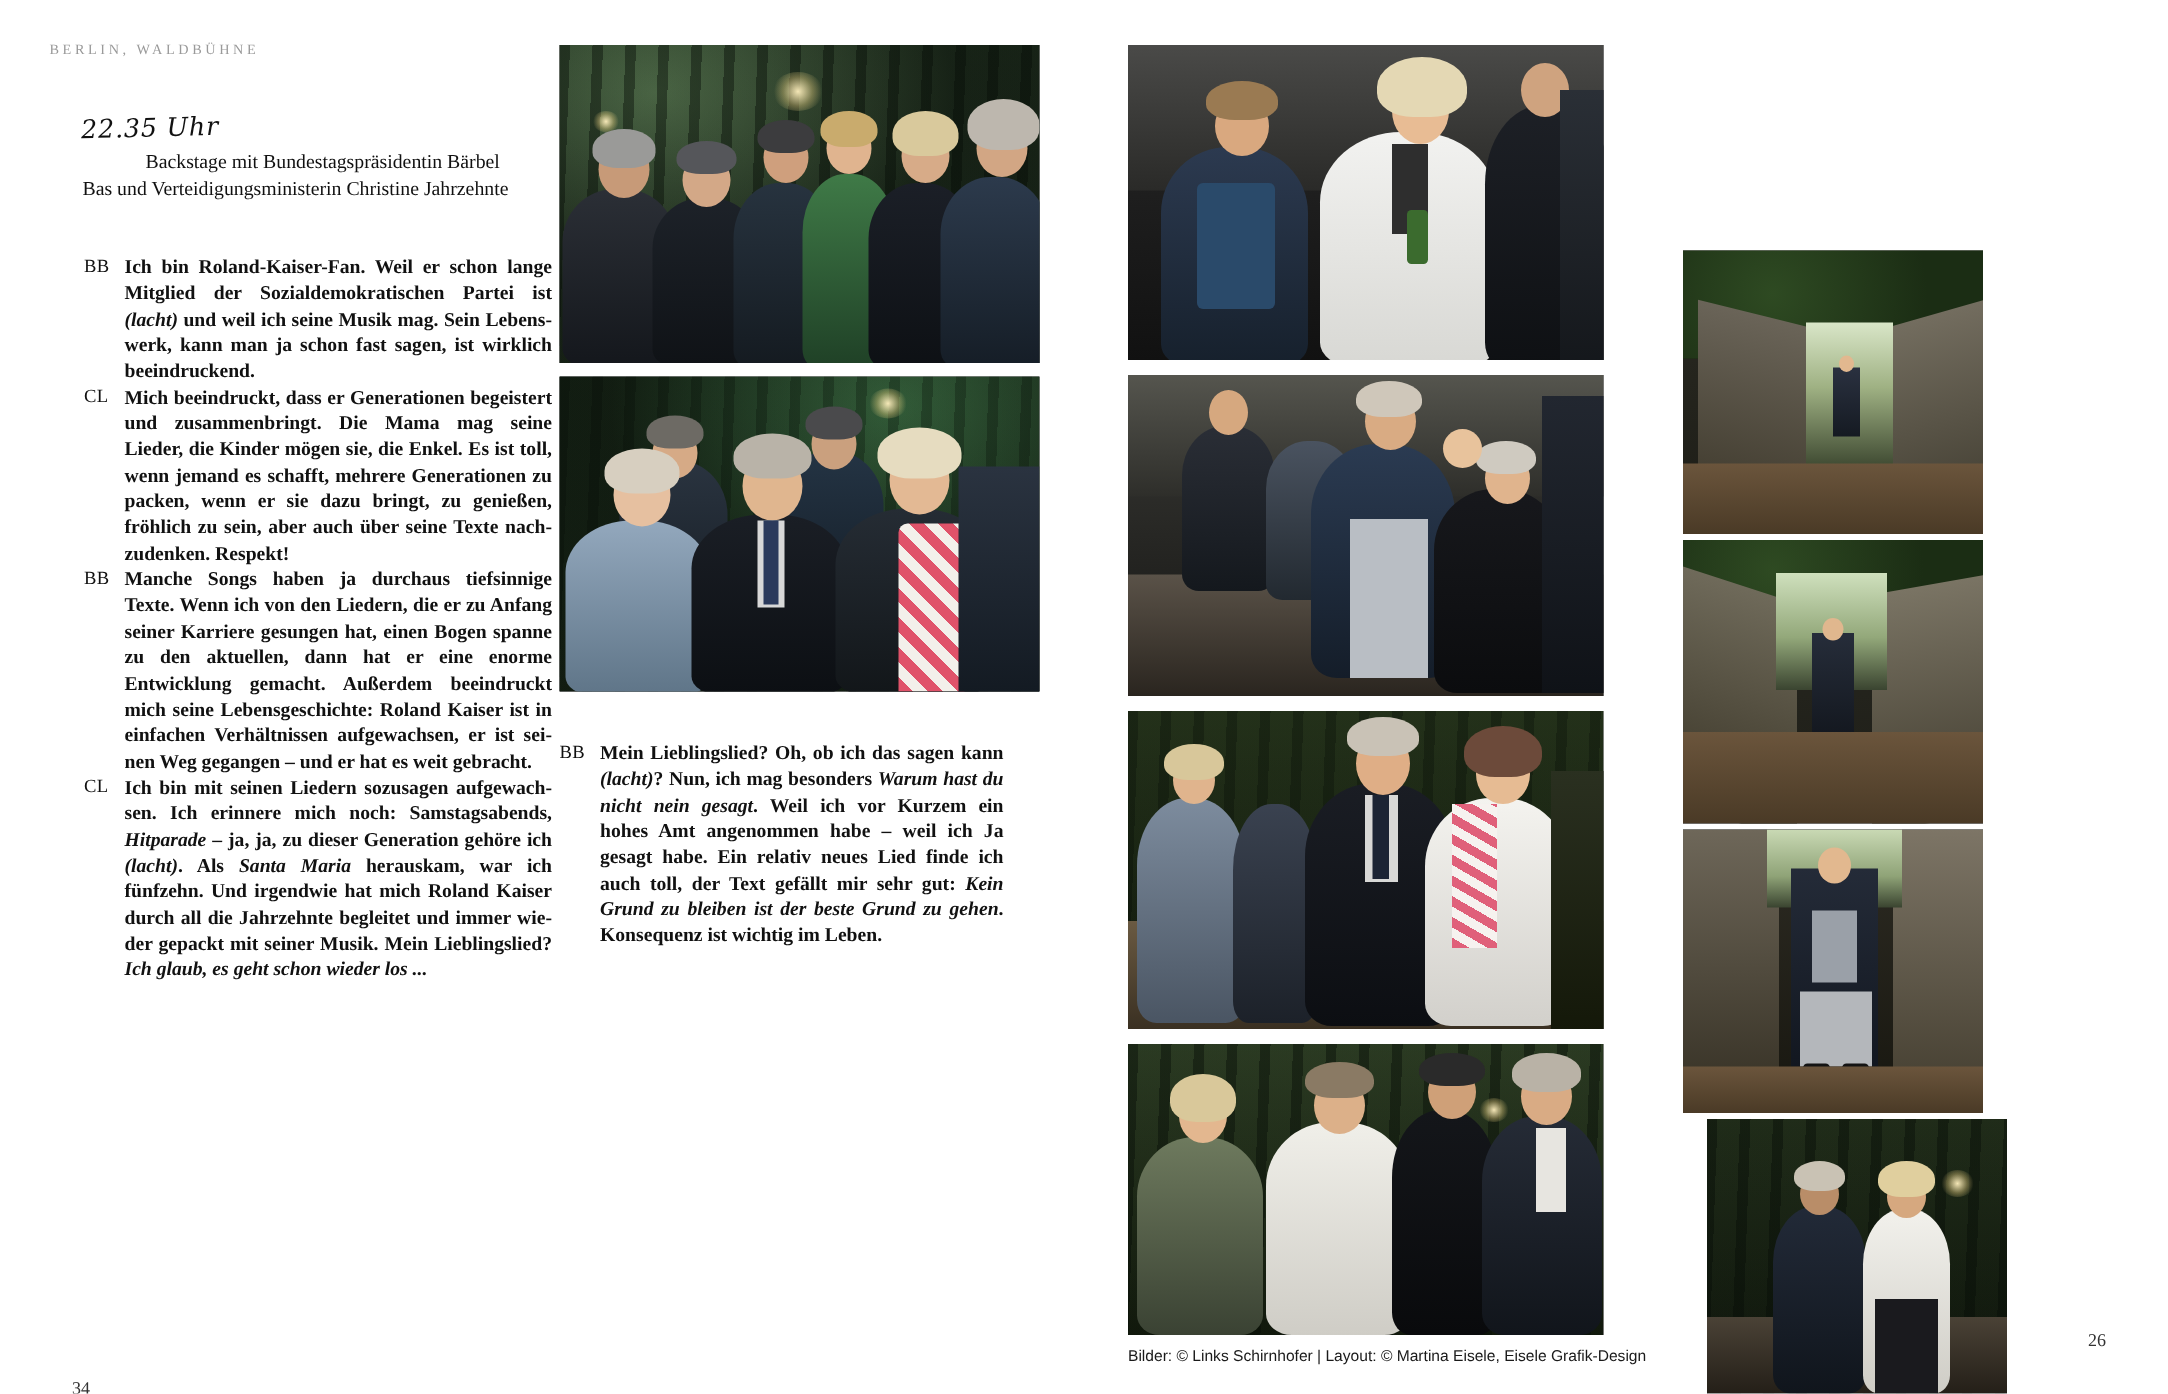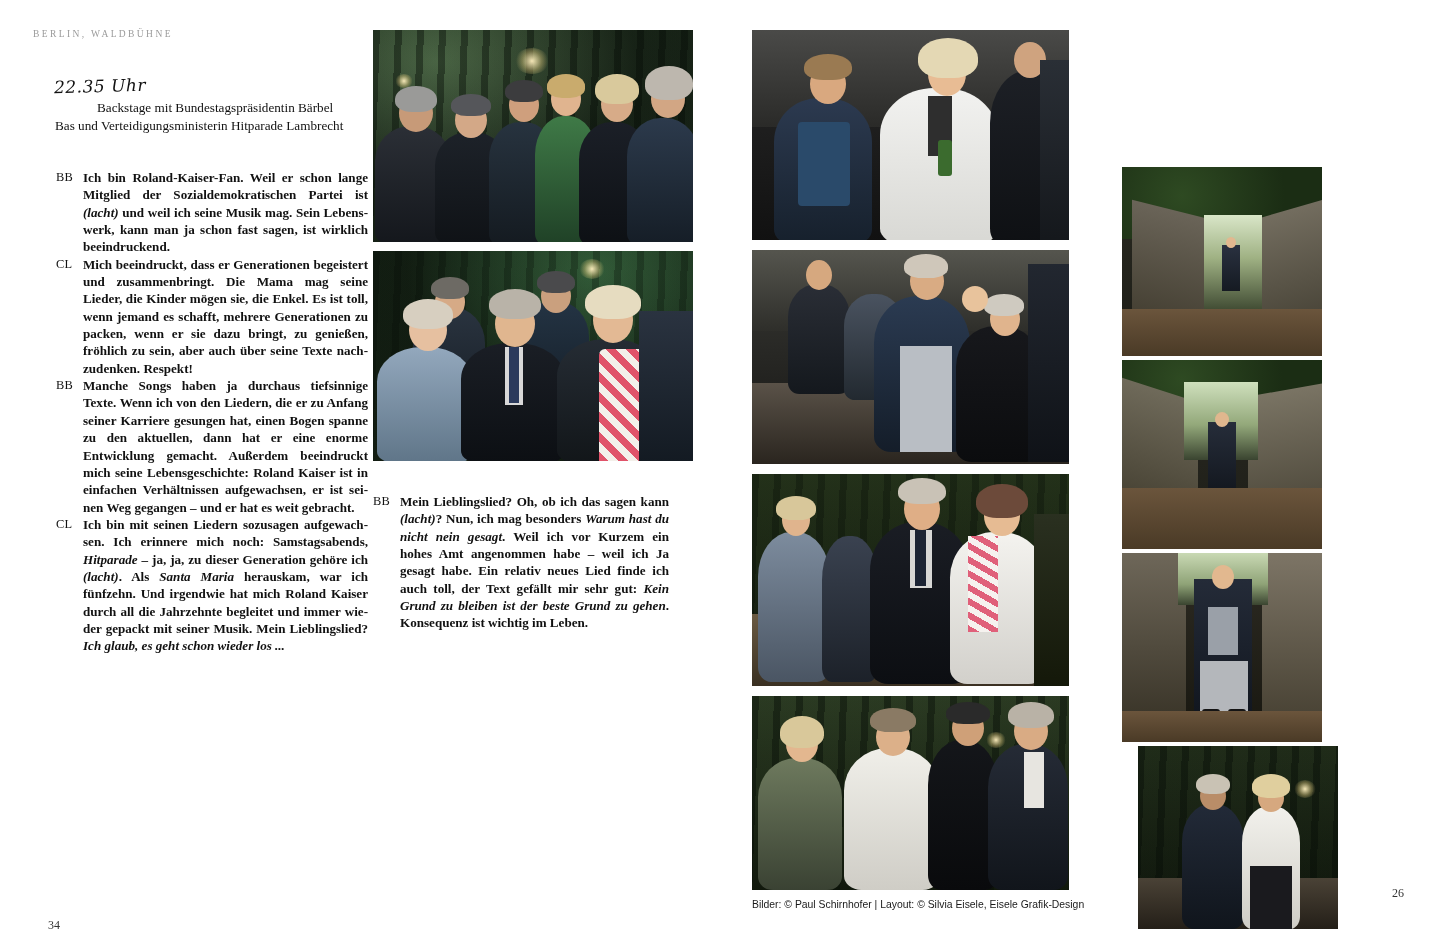--- a/index.html
+++ b/index.html
@@ -220,21 +220,21 @@
 
 <div class="spread">
 
   <div class="page-left"></div>
   <div class="page-right"></div>
 
   <div class="running-head">BERLIN, WALDBÜHNE</div>
 
   <div class="timestamp">22.35 Uhr</div>
 
-  <div class="intro-caption"><span class="indent"></span><span>Backstage mit Bundestagspräsidentin Bärbel Bas und Verteidigungsministerin Hitparade Lambrecht</span></div>
+  <div class="intro-caption"><span class="indent"></span><span>Backstage mit Bundestagspräsidentin Bärbel Bas und Verteidigungsministerin Christine Jahrzehnte</span></div>
 
   <div class="interview">
 
     <div class="qa">
       <div class="speaker">BB</div>
       <div class="qa-text">Ich bin Roland-Kaiser-Fan. Weil er schon lan­ge Mitglied der Sozialdemokratischen Partei ist <i>(lacht)</i> und weil ich seine Musik mag. Sein Lebens­werk, kann man ja schon fast sagen, ist wirklich beeindruckend.</div>
     </div>
 
     <div class="qa">
       <div class="speaker">CL</div>
@@ -393,21 +393,21 @@
       <div class="figure" style="left:176px; top:44px; width:70px; height:150px; background:linear-gradient(180deg,#14161a,#090a0c);"></div>
       <div class="head" style="left:200px; top:14px; width:32px; height:36px; background:#cfa078;"></div>
       <div class="hair" style="left:194px; top:6px;  width:44px; height:22px; background:#2a2a2a;"></div>
       <div class="figure" style="left:236px; top:48px; width:80px; height:146px; background:linear-gradient(180deg,#252b36,#11151b);"></div>
       <div class="head" style="left:262px; top:16px; width:34px; height:38px; background:#d9ab84;"></div>
       <div class="hair" style="left:256px; top:6px;  width:46px; height:26px; background:#b9b2a6;"></div>
       <div style="position:absolute; left:272px; top:56px; width:20px; height:56px; background:#e7e5e0;"></div>
     </div>
   </div>
 
-  <div class="credits">Bilder: © Paul Schirnhofer | Layout: © Silvia Eisele, Eisele Grafik-Design</div>
+  <div class="credits">Bilder: © Links Schirnhofer | Layout: © Martina Eisele, Eisele Grafik-Design</div>
 
   <div class="photo" style="left:1122px; top:167px; width:200px; height:189px;">
     <div class="ph-inner">
       <div class="tunnel-bg"></div>
       <div class="foliage" style="left:0; top:0; width:100%; height:38%;"></div>
       <div class="tunnel-wall-l" style="left:10px; top:42px; width:74px; height:147px; transform:skewY(14deg); background:linear-gradient(180deg,#6a6458,#3a3528);"></div>
       <div class="tunnel-wall-r" style="left:138px; top:42px; width:62px; height:147px; transform:skewY(-16deg); background:linear-gradient(180deg,#736d5f,#3e3a2e);"></div>
       <div class="tunnel-mouth" style="left:82px; top:48px; width:58px; height:96px; background:linear-gradient(180deg,#d9e6c8 0%,#9fb183 45%,#3f4a32 100%);"></div>
       <div style="position:absolute; left:100px; top:78px; width:18px; height:46px; background:linear-gradient(180deg,#2a3140,#151a22);"></div>
       <div style="position:absolute; left:104px; top:70px; width:10px; height:11px; background:#e2b88f; border-radius:50%;"></div>

